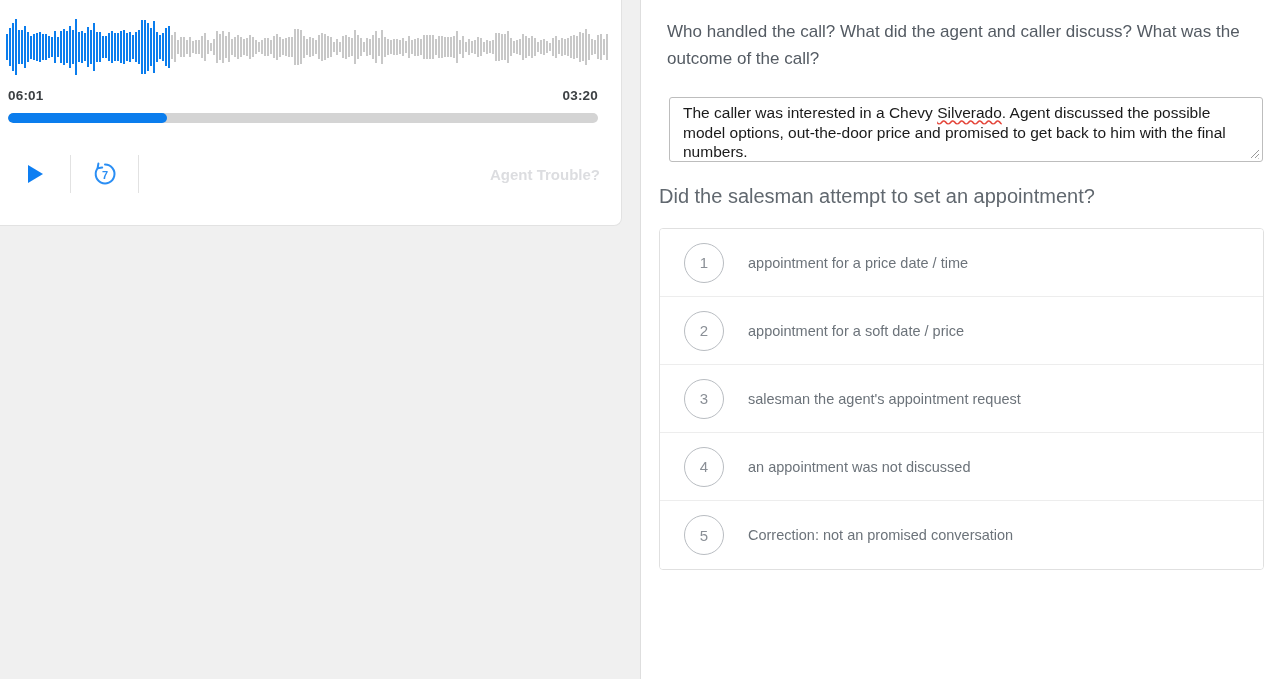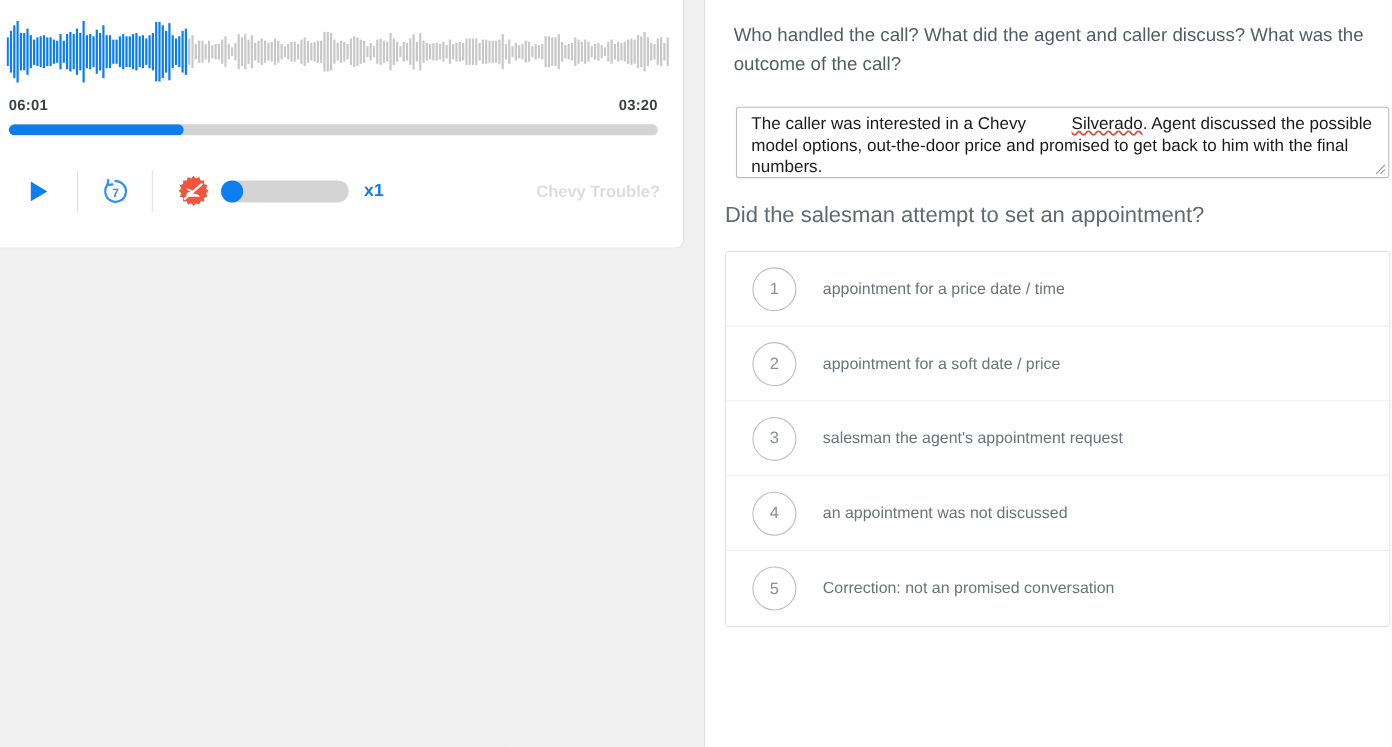--- a/index.html
+++ b/index.html
@@ -171,21 +171,20 @@
     position: absolute;
     top: 18px; left: 26px;
     width: 580px;
     font-size: 17px;
     line-height: 27px;
     color: #545b63;
   }
   .spell {
     text-decoration: underline wavy #e4453a;
     text-decoration-skip-ink: none;
-    margin-left: 37px;
   }
   .answer-display {
     position: absolute;
     top: 97px; left: 28px;
     width: 594px; height: 65px;
     border: 1px solid #bdbdbd;
     border-radius: 3px;
     background: #ffffff;
     font-size: 15.5px;
     line-height: 19.6px;
@@ -485,36 +484,22 @@
         <div class="sep"></div>
         <div class="ctl-rewind">
           <svg width="28" height="28" viewBox="0 0 28 28">
             <path d="M14 4.6 A9.4 9.4 0 1 1 7.2 7.6" fill="none" stroke="#2a8ef4" stroke-width="2" stroke-linecap="round"></path>
             <path d="M7.4 3.6 L6.6 8.2 L11.2 7.6" fill="none" stroke="#2a8ef4" stroke-width="2" stroke-linecap="round" stroke-linejoin="round"></path>
             <text x="14" y="19" font-family="Liberation Sans, sans-serif" font-size="11" font-weight="bold" fill="#2a8ef4" text-anchor="middle">7</text>
           </svg>
         </div>
         <div class="sep"></div>
 
-        <div class="ctl-speed">
-          <div class="speed-badge">
-            <svg width="30" height="30" viewBox="0 0 30 30">
-              <path id="burst" d="M15 0.8 L17.1 3.3 L20.2 2.0 L21.3 5.1 L24.6 5.0 L24.5 8.3 L27.6 9.3 L26.2 12.3 L28.6 14.5 L26.2 16.7 L27.6 19.7 L24.5 20.7 L24.6 24.0 L21.3 23.9 L20.2 27.0 L17.1 25.7 L15 28.2 L12.9 25.7 L9.8 27.0 L8.7 23.9 L5.4 24.0 L5.5 20.7 L2.4 19.7 L3.8 16.7 L1.4 14.5 L3.8 12.3 L2.4 9.3 L5.5 8.3 L5.4 5.0 L8.7 5.1 L9.8 2.0 L12.9 3.3 Z" fill="#f4543c"></path>
-              <path d="M8.5 17.2 c1.2-1.4 2.6-2.1 4.2-2.1 l1.3 1.9 3.0 .3 c1.4 .1 2.4 .6 3.1 1.4 l.6 1.1 -12.2 0 z" fill="#ffffff"></path>
-              <path d="M9.5 13.0 l5.2 2.4" stroke="#ffffff" stroke-width="1.6" stroke-linecap="round" fill="none"></path>
-              <path d="M7.0 21.8 L22.4 8.4" stroke="#ffffff" stroke-width="2.1" stroke-linecap="round"></path>
-            </svg>
-          </div>
-          <div class="slider">
-            <div class="slider-thumb"></div>
-          </div>
-          <span class="speed-label">x1</span>
-        </div>
-
-        <span class="audio-trouble">Chevy Trouble?</span>
+
+        <span class="audio-trouble">Agent Trouble?</span>
       </div>
     </div>
     <div class="divider-v"></div>
   </div>
 
   <div class="right-col">
 
     <div class="q-text">Who handled the call? What did the agent and caller discuss? What was the outcome of the call?</div>
 
     <div class="answer-display">

